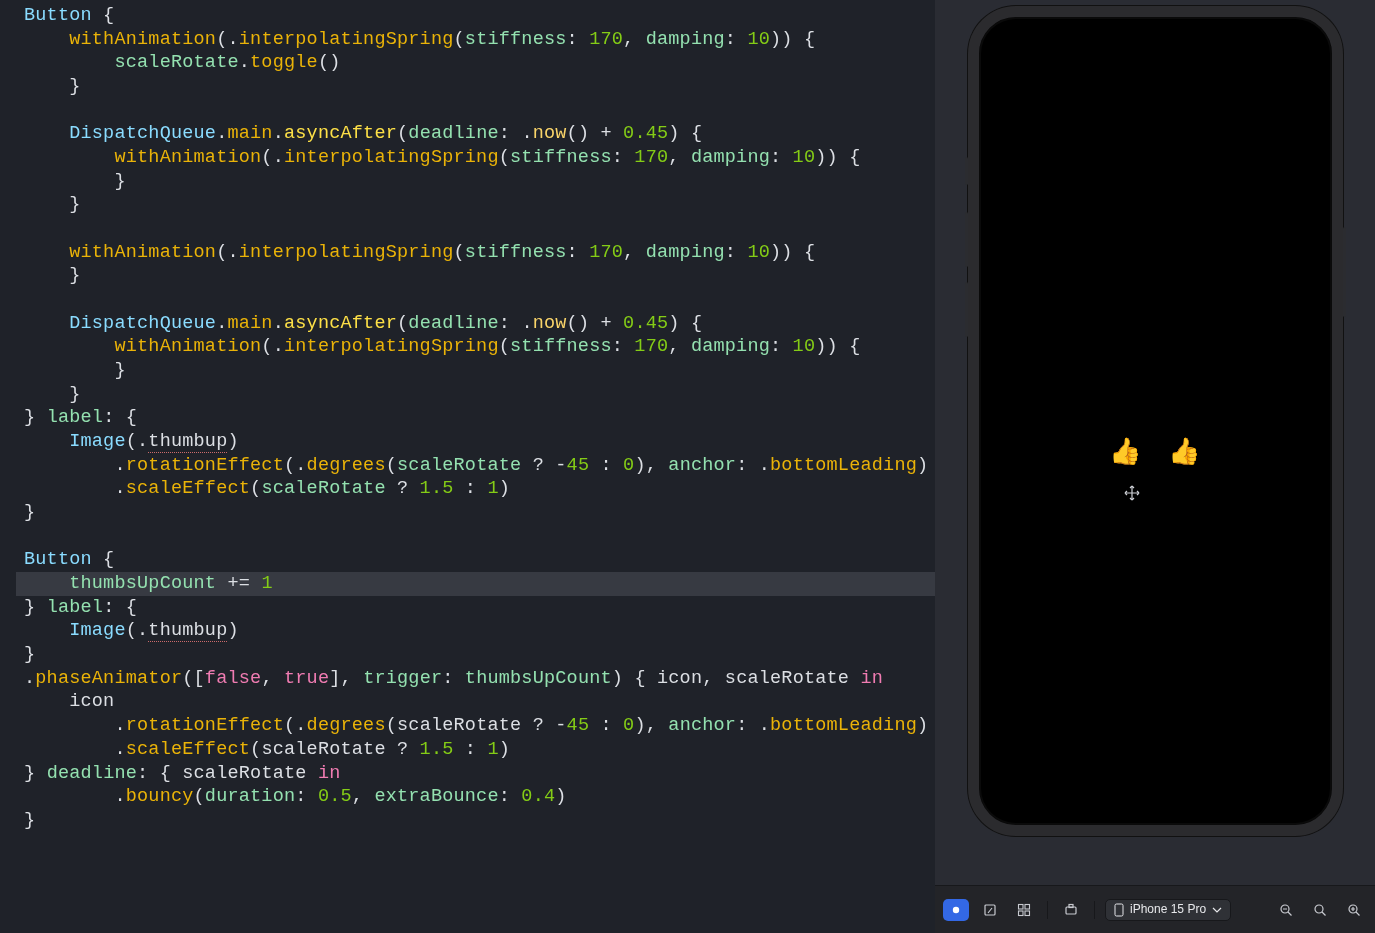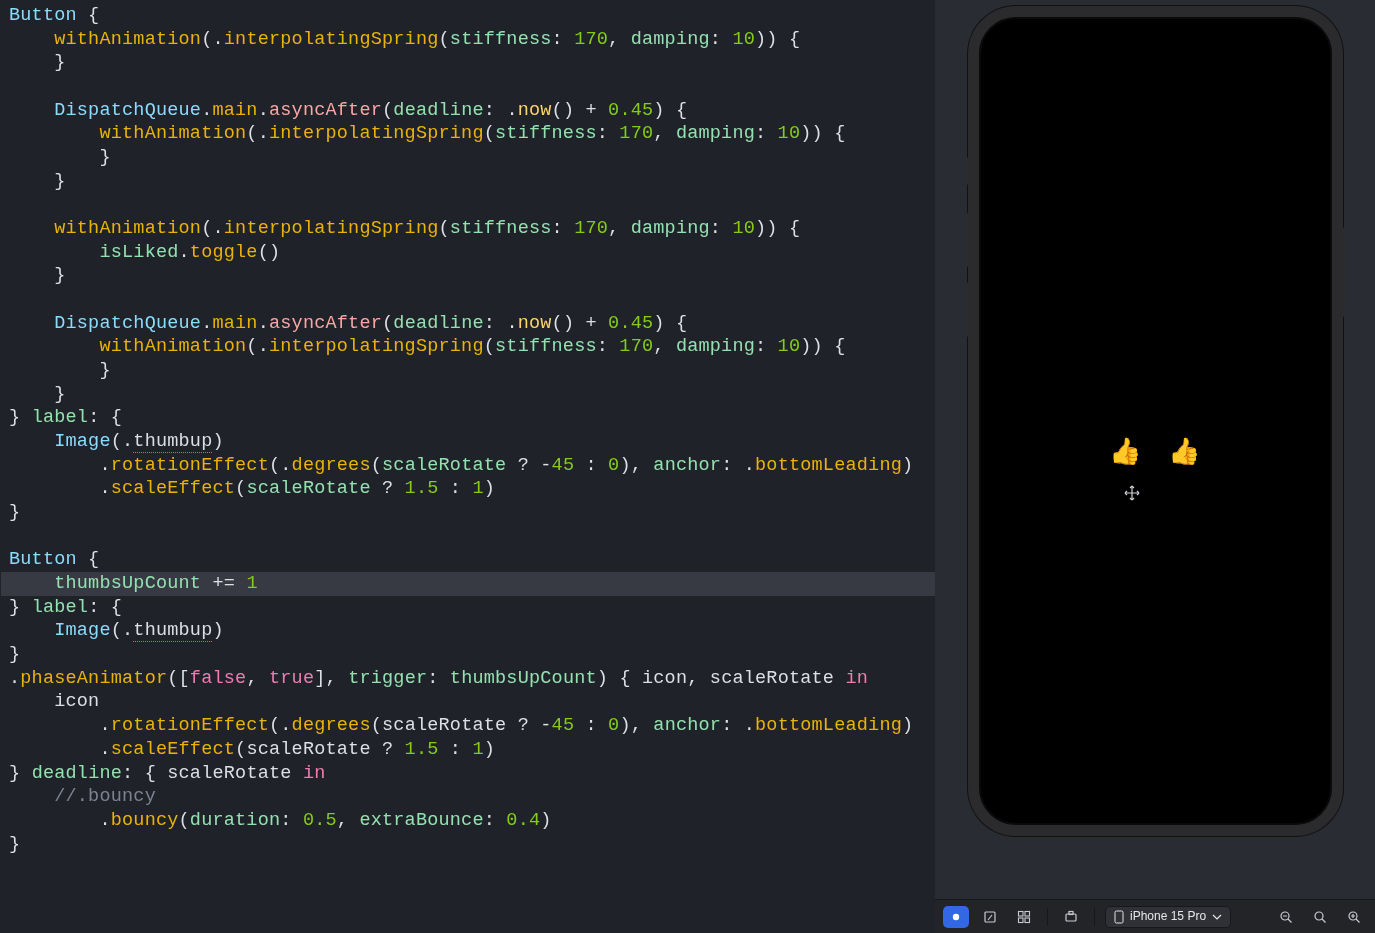--- a/index.html
+++ b/index.html
@@ -13,41 +13,41 @@
       width: 1375px;
       height: 933px;
       display: flex;
     }
 
     
     .editor {
       width: 935px;
       height: 100%;
       background: #1f2229;
-      padding: 4px 8px 8px 9px;
+      padding: 4px 8px 8px 24px;
       position: relative;
       overflow: hidden;
     }
     .line { white-space: pre; font-size: 18.5px; letter-spacing: 0.2px; }
     .hl-line {
       background: #373a42;
       display: block;
       margin: 0 -8px;
       padding: 0 8px;
     }
     
     .t-default { color: #dcdfe4; }
     .t-keyword { color: #f07cb2; font-weight: 500; }   
     .t-type    { color: #8adcff; }                     
     .t-prop    { color: #94e1b0; }                     
     .t-func    { color: #eab308; }                     
     .t-param   { color: #94e1b0; }                     
     .t-num     { color: #84cc16; }
     .t-memb    { color: #f9d46a; font-family: Liberation Mono, monospace; }                     
-    .t-call    { color: #fca5a5; }
+    .t-call    { color: #fde047; }
     .t-under   { border-bottom: 1.5px dotted #cc6b6b; }
     .t-comment { color: #7c8391; }
 
     
     .right {
       width: 440px;
       height: 100%;
       background: #2a2c33;
       position: relative;
       display: flex;
@@ -95,21 +95,21 @@
       position: absolute;
       top: 468px;
       left: 145px;
       width: 16px; height: 16px;
       color: #cfd2d8;
     }
     .move-cursor svg { width: 16px; height: 16px; }
 
     
     .bottombar {
-      height: 34px;
+      height: 48px;
       width: 100%;
       background: #232428;
       border-top: 1px solid #17181b;
       display: flex;
       align-items: center;
       padding: 16px 8px;
       gap: 8px;
       font-size: 12px;
       color: #e6e7ea;
       font-family: -apple-system, BlinkMacSystemFont, 'Segoe UI', sans-serif;
@@ -147,39 +147,39 @@
   </style>
 </head>
 <body>
 
 <div class="editor">
 
 <div class="line"><span class="t-type">Button</span><span class="t-default"> {</span></div>
 
 <div class="line"><span>    </span><span class="t-func">withAnimation</span><span class="t-default">(</span><span class="t-default">.</span><span class="t-func">interpolatingSpring</span><span class="t-default">(</span><span class="t-param">stiffness</span><span class="t-default">: </span><span class="t-num">170</span><span class="t-default">, </span><span class="t-param">damping</span><span class="t-default">: </span><span class="t-num">10</span><span class="t-default">))</span><span class="t-default"> {</span></div>
 
+<div class="line"><span>        </span><span class="t-prop">scaleRotate</span><span class="t-default">.</span><span class="t-func">toggle</span><span class="t-default">()</span></div>
 
 <div class="line"><span>    </span><span class="t-default">}</span></div>
 
 <div class="line"><span></span>&nbsp;</div>
 
 <div class="line"><span>    </span><span class="t-type">DispatchQueue</span><span class="t-default">.</span><span class="t-func">main</span><span class="t-default">.</span><span class="t-call">asyncAfter</span><span class="t-default">(</span><span class="t-param">deadline</span><span class="t-default">: </span><span class="t-default">.</span><span class="t-memb">now</span><span class="t-default">()</span><span class="t-default"> + </span><span class="t-num">0.45</span><span class="t-default">)</span><span class="t-default"> {</span></div>
 
 <div class="line"><span>        </span><span class="t-func">withAnimation</span><span class="t-default">(</span><span class="t-default">.</span><span class="t-func">interpolatingSpring</span><span class="t-default">(</span><span class="t-param">stiffness</span><span class="t-default">: </span><span class="t-num">170</span><span class="t-default">, </span><span class="t-param">damping</span><span class="t-default">: </span><span class="t-num">10</span><span class="t-default">))</span><span class="t-default"> {</span></div>
 
 
 <div class="line"><span>        </span><span class="t-default">}</span></div>
 
 <div class="line"><span>    </span><span class="t-default">}</span></div>
 
 <div class="line"><span></span>&nbsp;</div>
 
 <div class="line"><span>    </span><span class="t-func">withAnimation</span><span class="t-default">(</span><span class="t-default">.</span><span class="t-func">interpolatingSpring</span><span class="t-default">(</span><span class="t-param">stiffness</span><span class="t-default">: </span><span class="t-num">170</span><span class="t-default">, </span><span class="t-param">damping</span><span class="t-default">: </span><span class="t-num">10</span><span class="t-default">))</span><span class="t-default"> {</span></div>
 
-<div class="line"><span>        </span><span class="t-prop">isLiked</span><span class="t-default">.</span><span class="t-func">toggle</span><span class="t-default">()</span></div>
 
 <div class="line"><span>    </span><span class="t-default">}</span></div>
 
 <div class="line"><span></span>&nbsp;</div>
 
 <div class="line"><span>    </span><span class="t-type">DispatchQueue</span><span class="t-default">.</span><span class="t-func">main</span><span class="t-default">.</span><span class="t-call">asyncAfter</span><span class="t-default">(</span><span class="t-param">deadline</span><span class="t-default">: </span><span class="t-default">.</span><span class="t-memb">now</span><span class="t-default">()</span><span class="t-default"> + </span><span class="t-num">0.45</span><span class="t-default">)</span><span class="t-default"> {</span></div>
 
 <div class="line"><span>        </span><span class="t-func">withAnimation</span><span class="t-default">(</span><span class="t-default">.</span><span class="t-func">interpolatingSpring</span><span class="t-default">(</span><span class="t-param">stiffness</span><span class="t-default">: </span><span class="t-num">170</span><span class="t-default">, </span><span class="t-param">damping</span><span class="t-default">: </span><span class="t-num">10</span><span class="t-default">))</span><span class="t-default"> {</span></div>
 
 
@@ -212,21 +212,20 @@
 <div class="line"><span class="t-default">.</span><span class="t-func">phaseAnimator</span><span class="t-default">([</span><span class="t-keyword">false</span><span class="t-default">, </span><span class="t-keyword">true</span><span class="t-default">]</span><span class="t-default">, </span><span class="t-param">trigger</span><span class="t-default">: </span><span class="t-prop">thumbsUpCount</span><span class="t-default">)</span><span class="t-default"> { </span><span class="t-default">icon</span><span class="t-default">, </span><span class="t-default">scaleRotate</span><span> </span><span class="t-keyword">in</span></div>
 
 <div class="line"><span>    </span><span class="t-default">icon</span></div>
 
 <div class="line"><span>        </span><span class="t-default">.</span><span class="t-func">rotationEffect</span><span class="t-default">(</span><span class="t-default">.</span><span class="t-func">degrees</span><span class="t-default">(</span><span class="t-default">scaleRotate</span><span class="t-default"> ? </span><span class="t-default">-</span><span class="t-num">45</span><span class="t-default"> : </span><span class="t-num">0</span><span class="t-default">)</span><span class="t-default">, </span><span class="t-param">anchor</span><span class="t-default">: </span><span class="t-default">.</span><span class="t-func">bottomLeading</span><span class="t-default">)</span></div>
 
 <div class="line"><span>        </span><span class="t-default">.</span><span class="t-func">scaleEffect</span><span class="t-default">(</span><span class="t-default">scaleRotate</span><span class="t-default"> ? </span><span class="t-num">1.5</span><span class="t-default"> : </span><span class="t-num">1</span><span class="t-default">)</span></div>
 
 <div class="line"><span class="t-default">}</span><span> </span><span class="t-prop">deadline</span><span class="t-default">:</span><span class="t-default"> { </span><span class="t-default">scaleRotate</span><span> </span><span class="t-keyword">in</span></div>
 
-<div class="line"><span>    </span><span class="t-comment">//.bouncy</span></div>
 
 <div class="line"><span>        </span><span class="t-default">.</span><span class="t-func">bouncy</span><span class="t-default">(</span><span class="t-param">duration</span><span class="t-default">: </span><span class="t-num">0.5</span><span class="t-default">, </span><span class="t-param">extraBounce</span><span class="t-default">: </span><span class="t-num">0.4</span><span class="t-default">)</span></div>
 
 <div class="line"><span class="t-default">}</span></div>
 
 </div>
 
 <div class="right">
   <div class="phone-wrap">
     <div class="phone">

